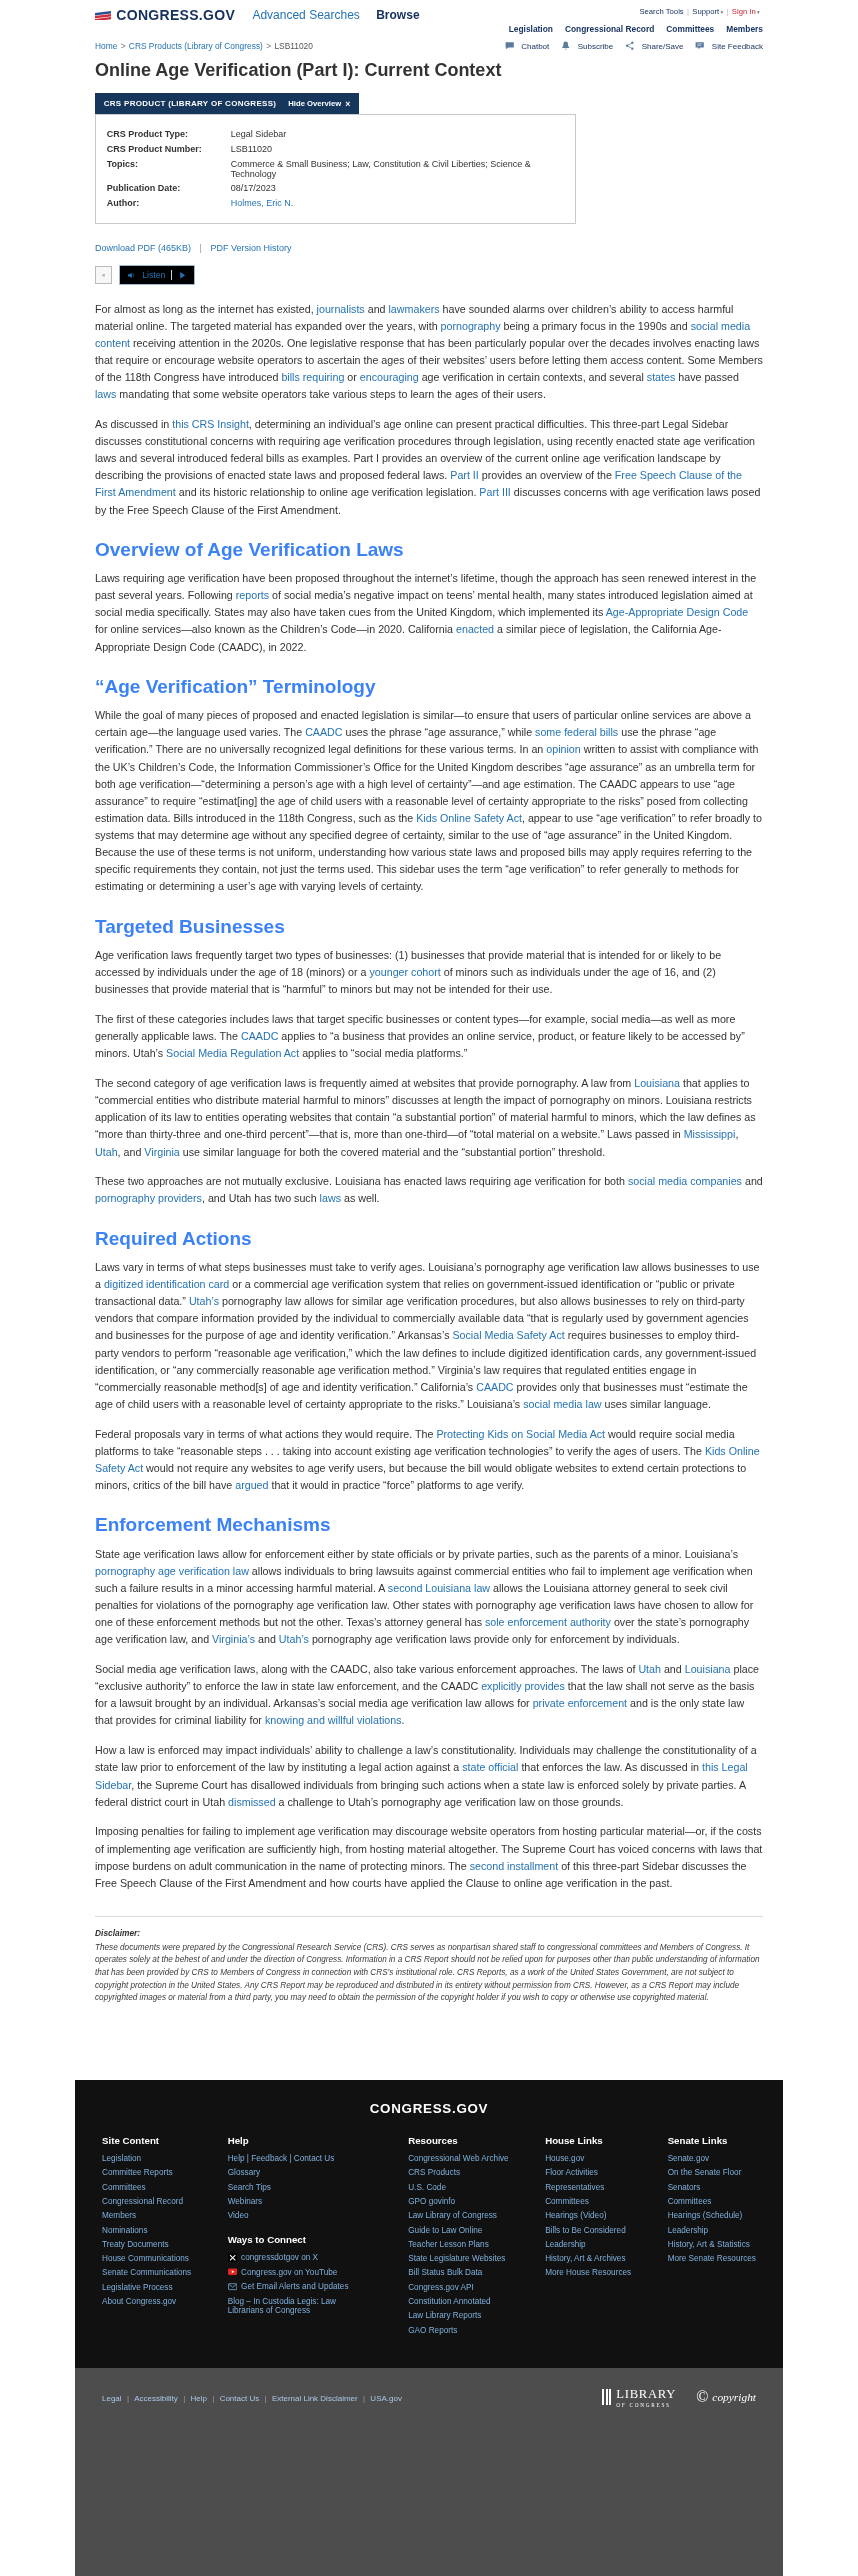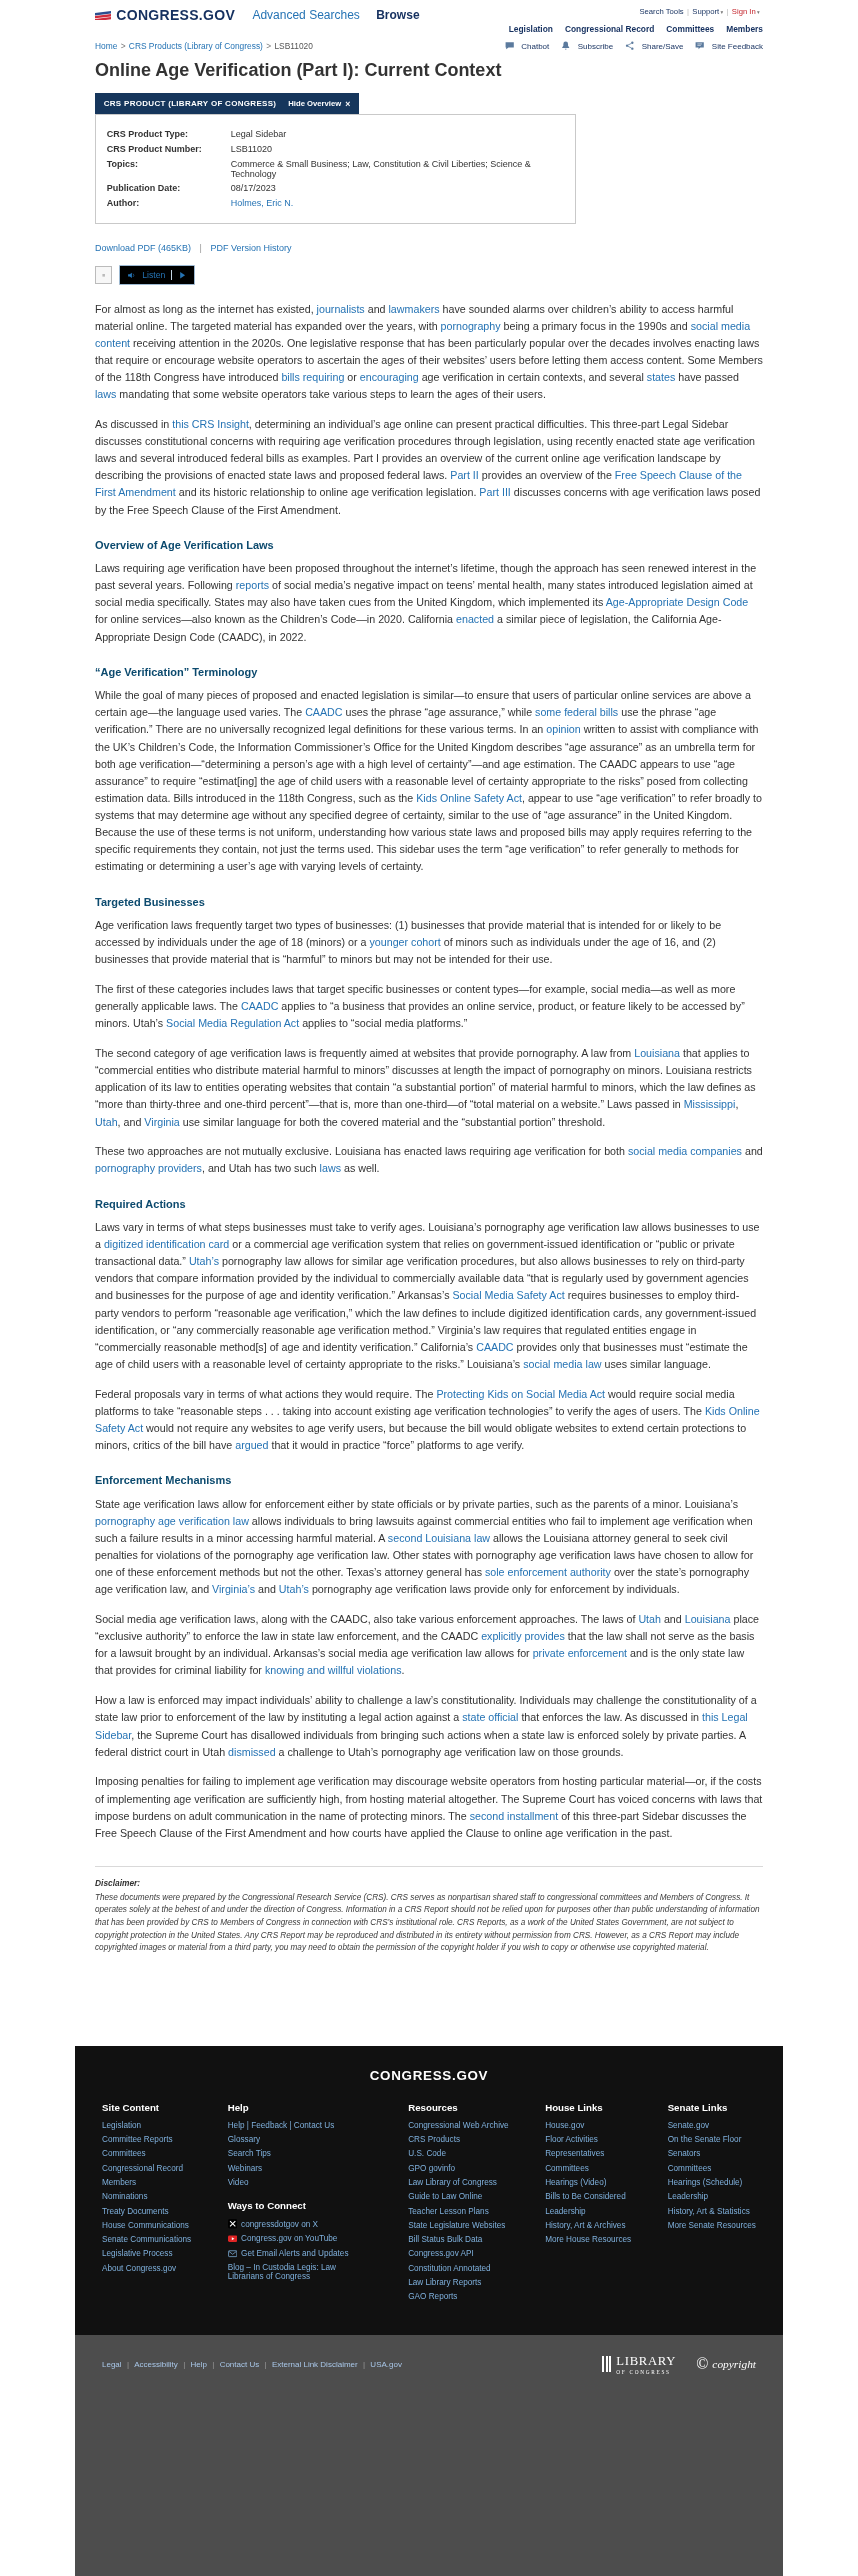--- a/index.html
+++ b/index.html
@@ -62,21 +62,21 @@
 
   .listen-row { margin:12px 20px 2.7px; display:flex; align-items:center; gap:6.7px; }
   .a11y-menu { width:17.4px; height:17.4px; border:0.7px solid #bbb; background:#f7f7f7; color:#555; display:flex; align-items:center; justify-content:center; cursor:pointer; }
   .a11y-menu .icn { width:8.7px; height:8.7px; }
   .listen-pill { display:flex; align-items:center; gap:6px; border:0.7px solid #9db9d2; border-radius:1px; padding:3.3px 7.4px; color:var(--link-blue,#2573b4); font-size:8.7px; background:#000000; cursor:pointer;justify-content:flex-end; }
   .listen-pill .divider { width:0.7px; height:10.7px; background:#c5d6e6; }
   .listen-pill .icn { width:8.7px; height:8.7px; }
 
   
   .article { margin:16px 20px 0; }
-  .article h2 { font-size:11px; font-weight:bold; margin:20px 0 9.4px; color:#0c4a6e; }
+  .article h2 { font-size:19px; font-weight:bold; margin:20px 0 9.4px; color:#3b82f6; }
   .body-par { font-size:10.7px; line-height:1.6; margin:0 0 12.7px; }
 
   .disclaimer-wrap { margin:24px 20px 0; border-top:0.7px solid #d9d9d9; padding-top:10.7px; }
   .disclaimer-label { font-size:8.4px; font-weight:bold; font-style:italic; }
   .disclaimer-text { font-size:8.2px; font-style:italic; line-height:1.55; color:#3b3b3b; margin-top:4px; }
 
   .flex-spacer { flex:1; min-height:40px; }
 
   
   footer { background:var(--footer-bg,#111111); color:#fff; padding:21.4px 27px 28px; }

